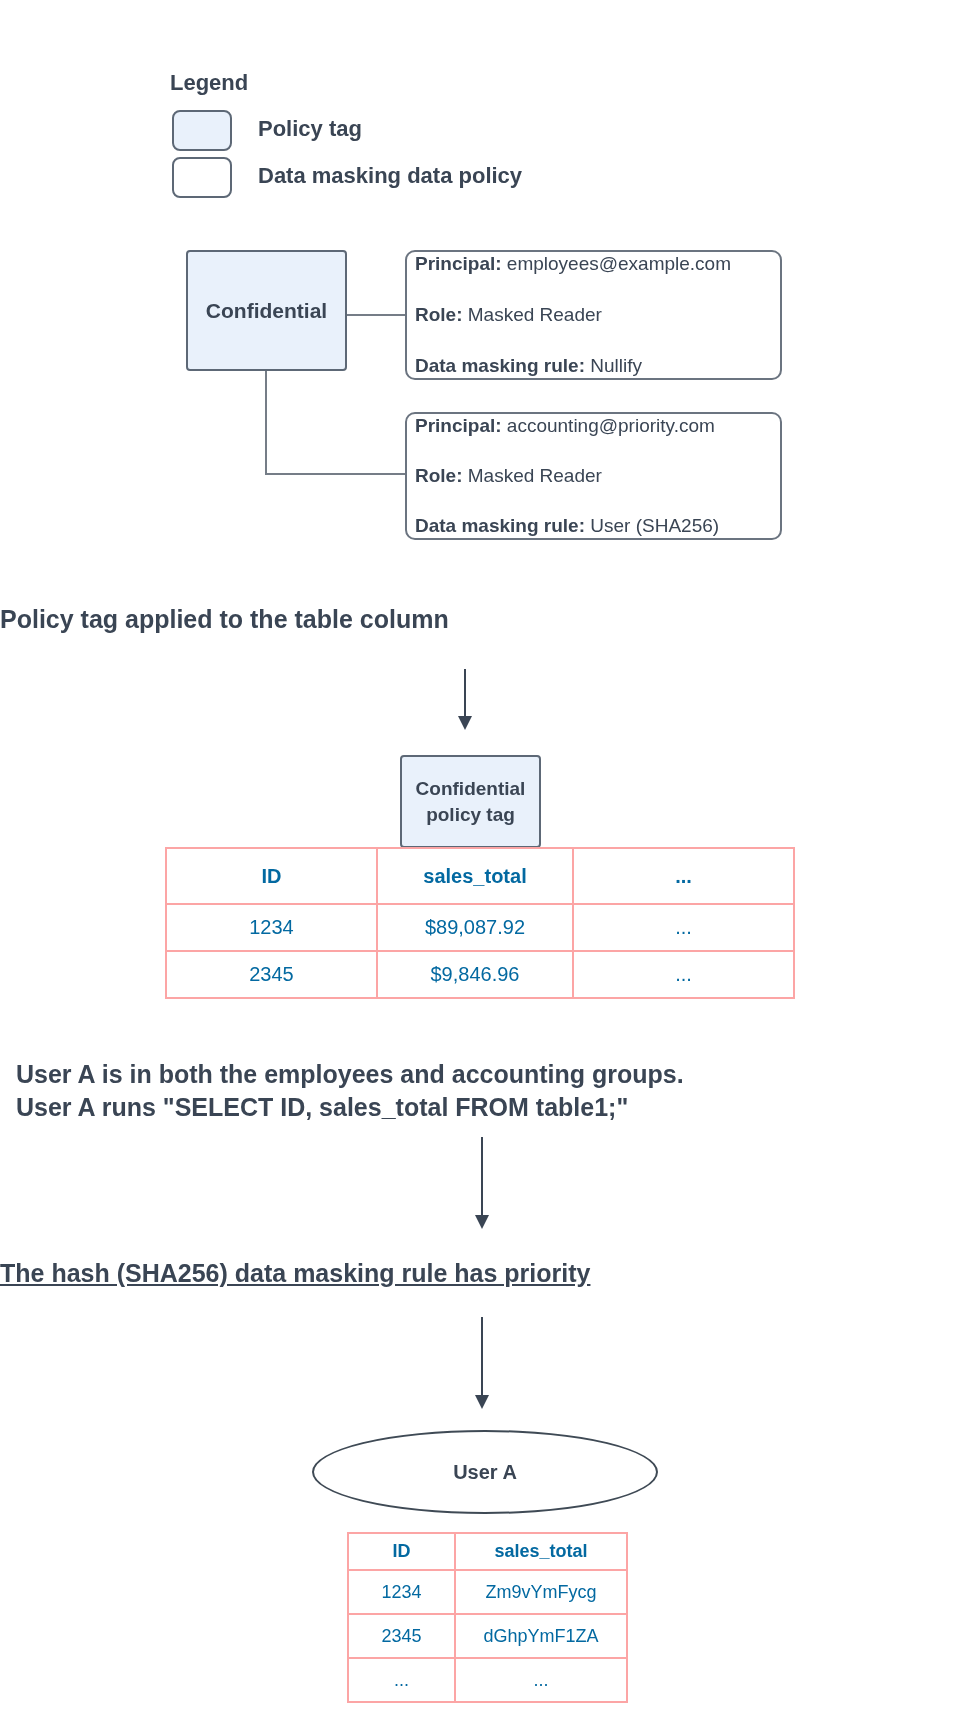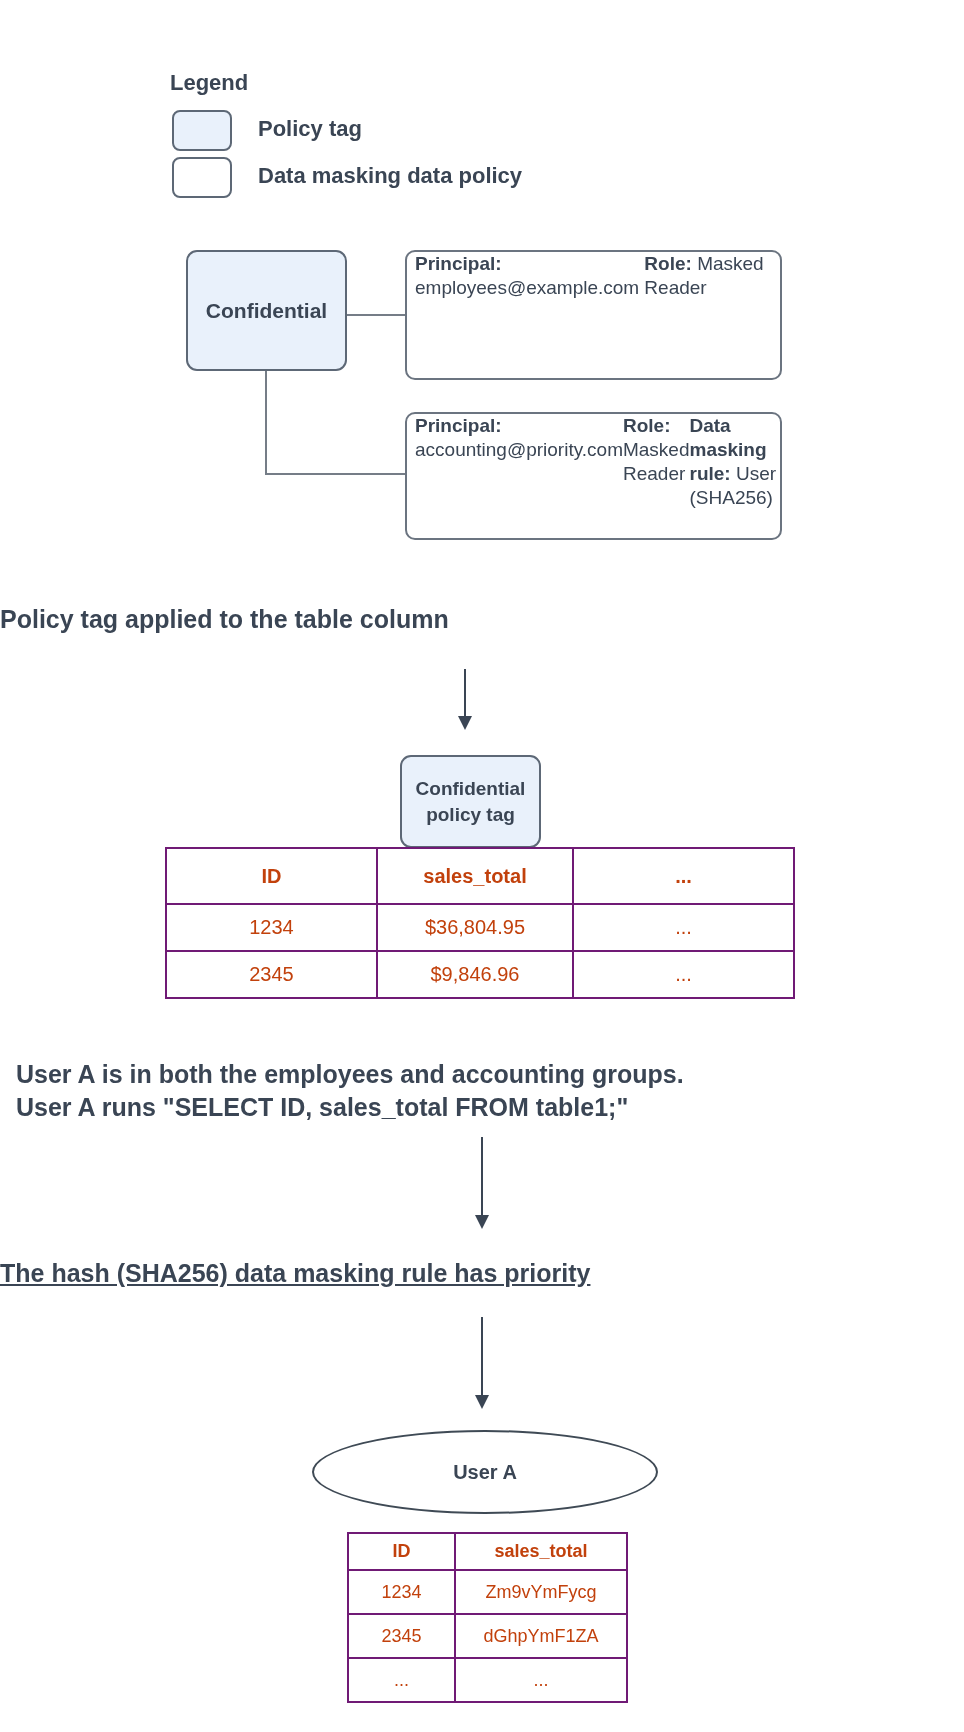--- a/index.html
+++ b/index.html
@@ -8,42 +8,42 @@
   .canvas { position:relative; width:964px; height:1732px; background:#ffffff; overflow:hidden;margin-top:12px; }
 
   
   .legend-title { position:absolute; left:170px; top:58px; font-size:22px; font-weight:bold; color:#3a4554; }
   .swatch { position:absolute; width:60px; height:41px; border:2px solid #5d6876; border-radius:8px; }
   .swatch-blue { background:#e9f1fb; }
   .swatch-white { background:#ffffff; }
   .legend-label { position:absolute; font-size:22px; font-weight:bold; color:#3a4554; white-space:nowrap; }
 
   
-  .tag-node { position:absolute; background:#e9f1fb; border:2px solid #5d6876; border-radius:11px;
+  .tag-node { position:absolute; background:#e9f1fb; border:2px solid #5d6876; border-radius:4px;
               display:flex; align-items:center; justify-content:center; color:#3a4554; font-weight:bold; }
   .policy-box { position:absolute; background:#ffffff; border:2px solid #6b7480; border-radius:10px;
-                display:flex; flex-direction:row; justify-content:space-between; padding-left:8px;
+                display:flex; flex-direction:column; justify-content:space-between; padding-left:8px;
                 font-size:19px; line-height:24px; color:#3a4554; }
   .policy-box b { font-weight:bold; }
 
   
   .hline { position:absolute; height:2px; background:#757d87; }
   .vline-conn { position:absolute; width:2px; background:#757d87; }
   .arrow-line { position:absolute; width:2px; background:#3a4554; }
   .arrow-head { position:absolute; width:0; height:0;
                 border-left:7px solid transparent; border-right:7px solid transparent;
                 border-top:14px solid #3a4554; }
 
   
   .step-heading { position:absolute; left:0; width:964px; 
                   font-size:25px; font-weight:bold; color:#3a4554; line-height:33px; }
 
   
   table { position:absolute; border-collapse:collapse; table-layout:fixed; background:#ffffff; }
-  td, th { border:2px solid #701a75; text-align:center; vertical-align:middle; color:#c2410c; }
+  td, th { border:2px solid #fca5a5; text-align:center; vertical-align:middle; color:#0369a1; }
   .src-table th { height:56px; font-size:20px; font-weight:bold; }
   .src-table td { height:47px; font-size:20px; font-weight:normal; }
   .res-table th { height:37px; font-size:18px; font-weight:bold; }
   .res-table td { height:44px; font-size:18px; font-weight:normal; }
 
   
   .ellipse-node { position:absolute; background:#ffffff; border:2px solid #3f4a55; border-radius:50%;
                   display:flex; align-items:center; justify-content:center;
                   font-size:20px; font-weight:bold; color:#3a4554; }
 </style>
@@ -65,20 +65,23 @@
   <div class="hline" style="left:347px; top:302px; width:58px;"></div>
   <div class="vline-conn" style="left:265px; top:359px; height:104px;"></div>
   <div class="hline" style="left:265px; top:461px; width:140px;"></div>
 
   <div class="policy-box" style="left:405px; top:238px; width:377px; height:130px;">
     <div>
       <b>Principal:</b><span> employees@example.com</span>
     </div>
     <div>
       <b>Role:</b><span> Masked Reader</span>
+    </div>
+    <div>
+      <b>Data masking rule:</b><span> Nullify</span>
     </div>
   </div>
 
   <div class="policy-box" style="left:405px; top:400px; width:377px; height:128px;">
     <div>
       <b>Principal:</b><span> accounting@priority.com</span>
     </div>
     <div>
       <b>Role:</b><span> Masked Reader</span>
     </div>
@@ -104,21 +107,21 @@
         <col style="width:221px">
       </colgroup>
     <tbody>
         <tr>
       <th>ID</th>
       <th>sales_total</th>
       <th>...</th>
     </tr>
     <tr>
       <td>1234</td>
-      <td>$36,804.95</td>
+      <td>$89,087.92</td>
       <td>...</td>
     </tr>
     <tr>
       <td>2345</td>
       <td>$9,846.96</td>
       <td>...</td>
     </tr>
   </tbody>
     </table>
 

